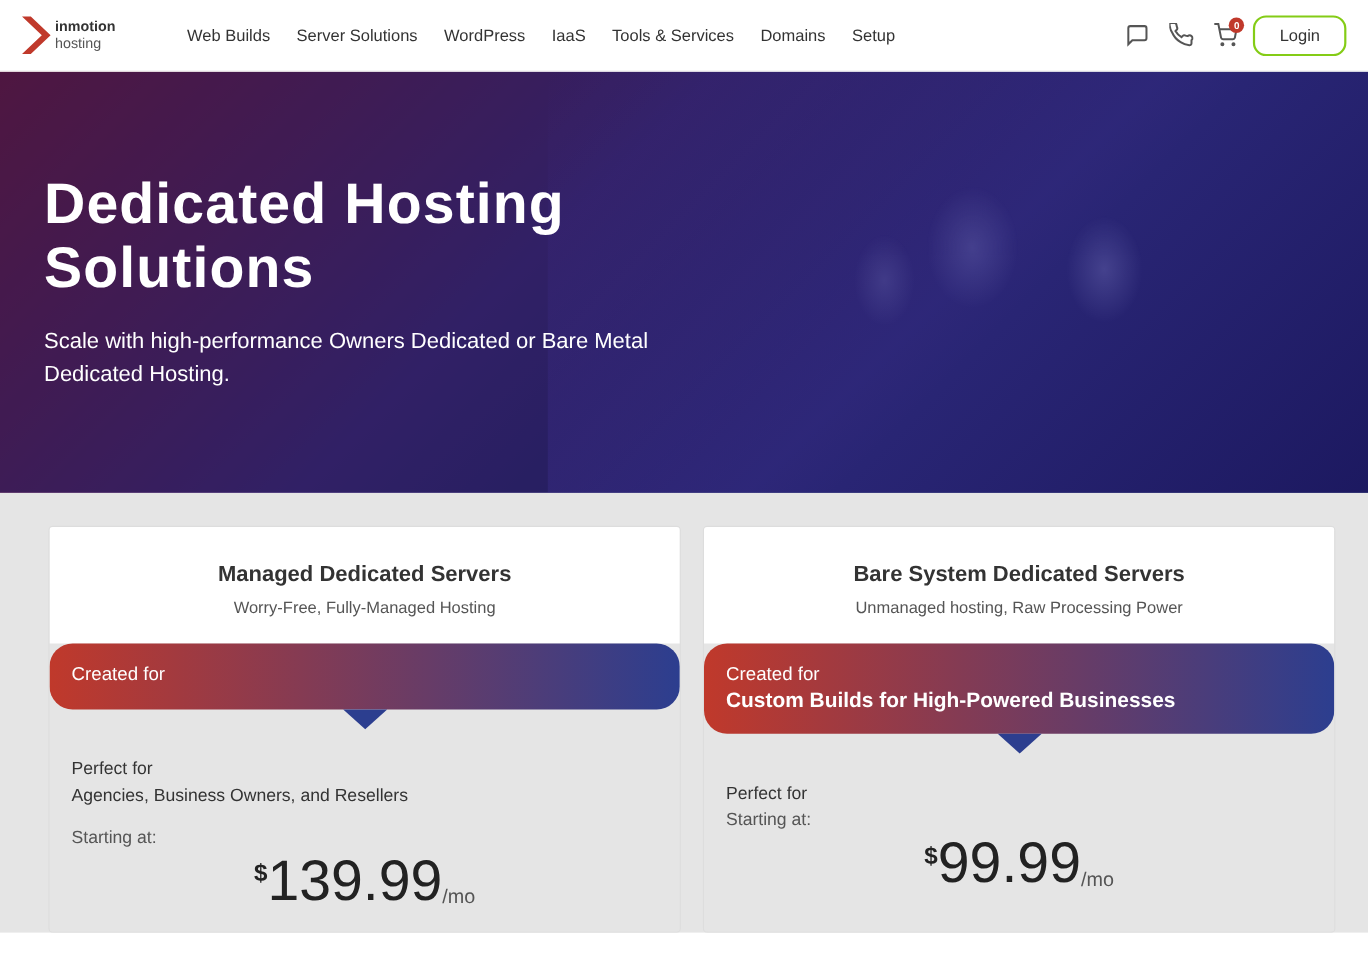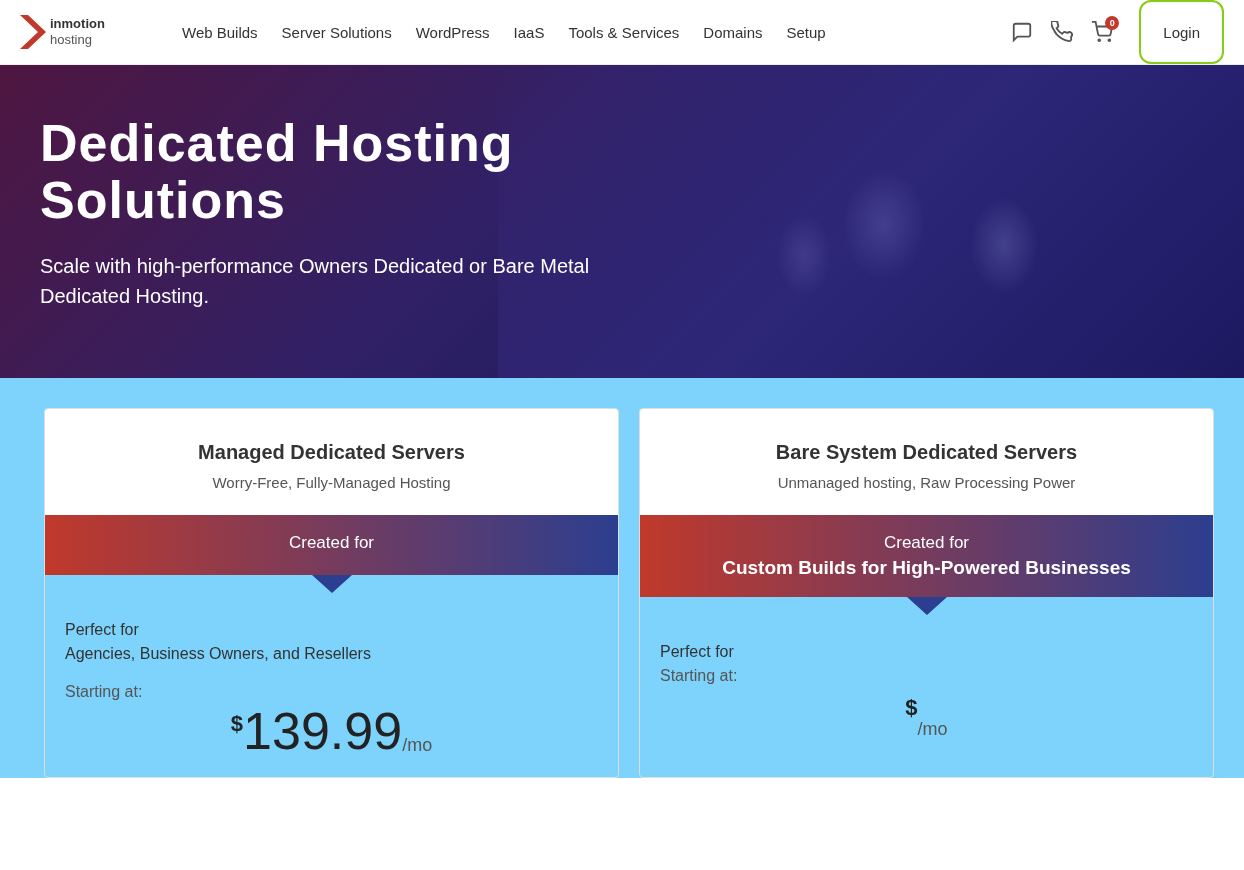--- a/index.html
+++ b/index.html
@@ -1,27 +1,27 @@
 <!DOCTYPE html>
 <html><head>
   <meta charset="utf-8">
   <style>
     * { margin: 0; padding: 0; box-sizing: border-box; }
     body { font-family: Arial, sans-serif; width: 1244px; overflow-x: hidden; background: #fff; }
 
     
     nav {
       display: flex;
+      align-items: center;
       padding: 0 20px;
       height: 65px;
       background: #fff;
       border-bottom: 1px solid #eee;
       position: relative;
       z-index: 10;
-      gap: 12px;
     }
     .logo-wrap {
       display: flex;
       align-items: center;
       margin-right: 30px;
     }
     .logo-svg { width: 120px; height: 45px; }
     .nav-links {
       display: flex;
       align-items: center;
@@ -73,24 +73,25 @@
       font-size: 15px;
       cursor: pointer;
       color: #333;
       border-radius: 12px;
     }
 
     
     .hero {
       position: relative;
       width: 100%;
-      height: 313px;
+      height: 383px;
       background: linear-gradient(135deg, #8b1a2e 0%, #4a3080 40%, #1a2a6e 70%, #1a2a6e 100%);
       overflow: hidden;
       display: flex;
+      align-items: center;
     }
     .hero-overlay {
       position: absolute;
       inset: 0;
       background: rgba(30, 20, 80, 0.55);
     }
     .hero-bg-pattern {
       position: absolute;
       right: 0;
       top: 0;
@@ -127,21 +128,21 @@
     }
     .hero-subtitle {
       font-size: 20px;
       color: #fff;
       line-height: 1.5;
       max-width: 600px;
     }
 
     
     .cards-section {
-      background: #7dd3fc;
+      background: #e5e5e5;
       padding: 30px 16px 0 30px;
       display: flex;
       gap: 20px;
       justify-content: center;
     }
     .card {
       border: 1px solid #ddd;
       border-radius: 4px;
       width: 575px;
       overflow: hidden;
@@ -156,23 +157,24 @@
       font-weight: bold;
       color: #333;
       margin-bottom: 10px;
     }
     .card-subtitle {
       font-size: 15px;
       color: #555;
     }
     .card-banner {
       padding: 18px 20px;
-      text-align: center;
+      text-align: left;
       background: linear-gradient(to right, #c0392b, #2c3e8f);
       color: #fff;
+      border-radius: 21px;
     }
     .card-banner-line1 {
       font-size: 17px;
       font-weight: normal;
       margin-bottom: 4px;
     }
     .card-banner-line2 {
       font-size: 19px;
       font-weight: bold;
     }
@@ -323,17 +325,18 @@
       <div class="card-banner">
         <div class="card-banner-line1">Created for</div>
         <div class="card-banner-line2">Custom Builds for High-Powered Businesses</div>
       </div>
     </div>
     <div class="card-body">
       <div class="card-perfect-label">Perfect for</div>
       <div class="card-starting">Starting at:</div>
       <div class="card-price">
         <span class="card-price-dollar">$</span>
+        <span class="card-price-amount">99.99</span>
         <span class="card-price-mo">/mo</span>
       </div>
     </div>
   </div>
 </section>
 
 </body></html>

